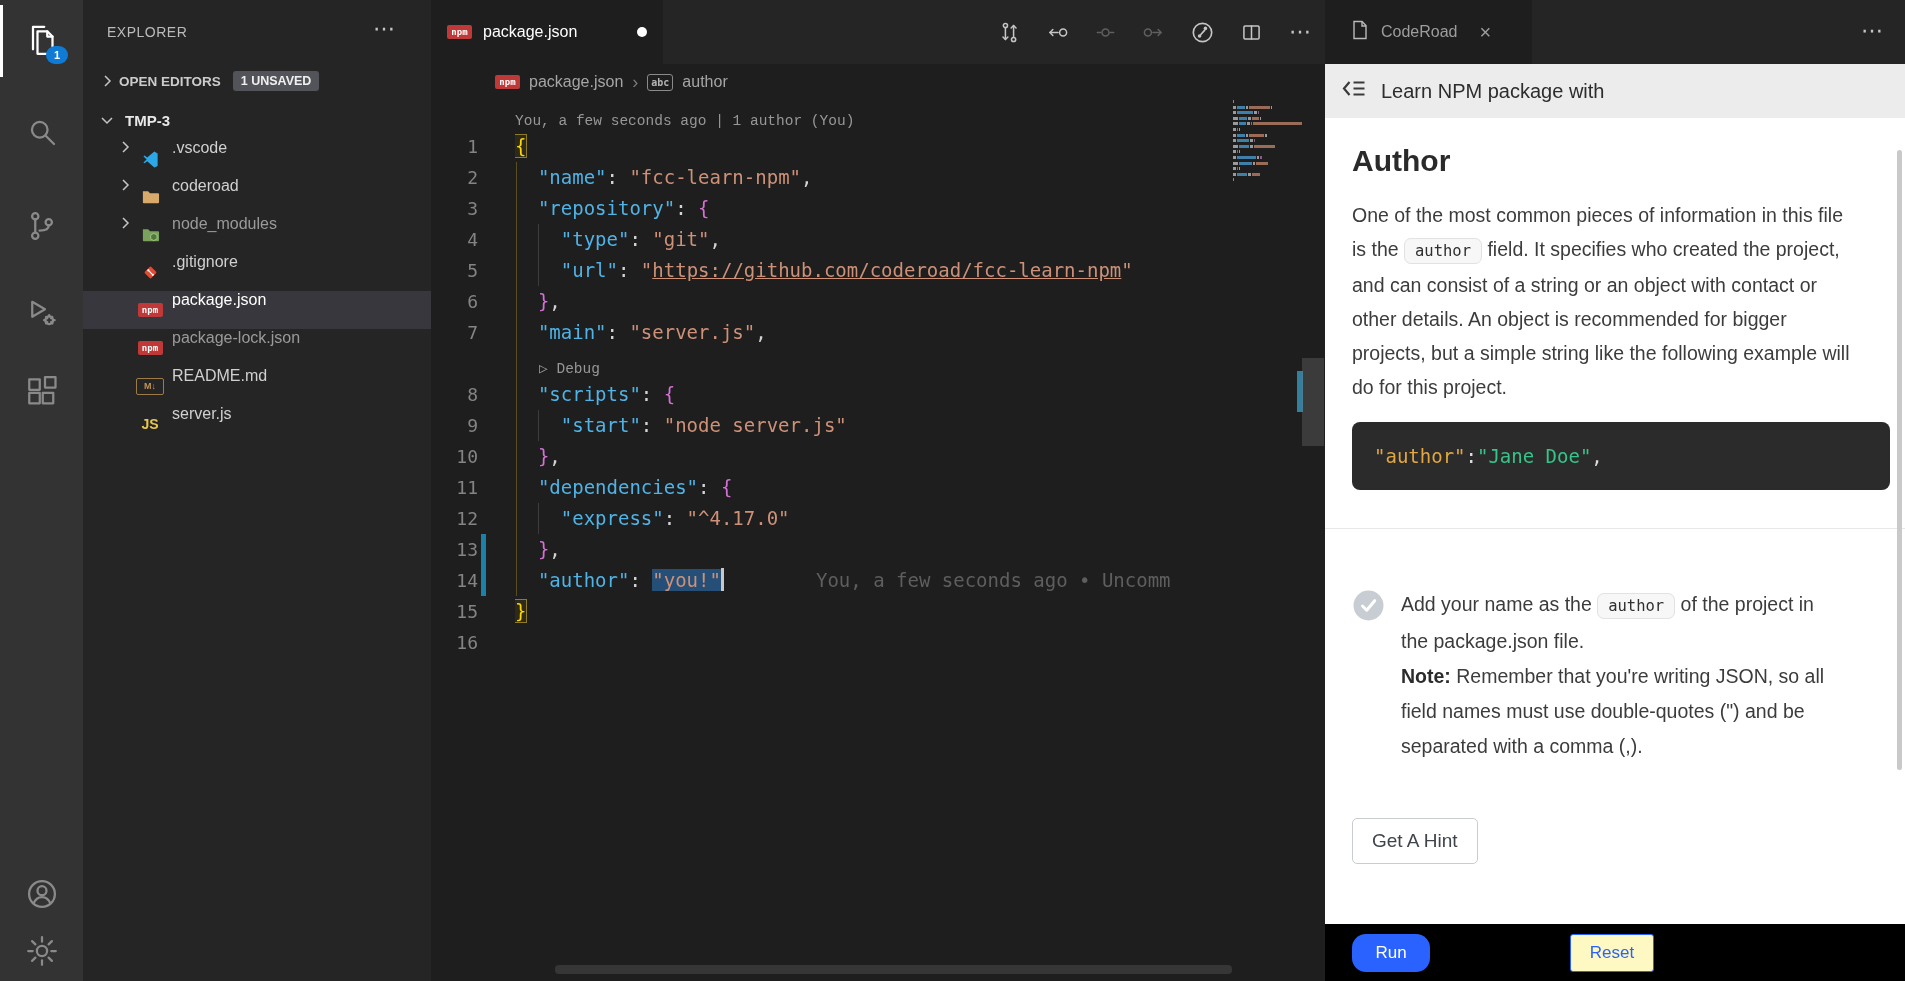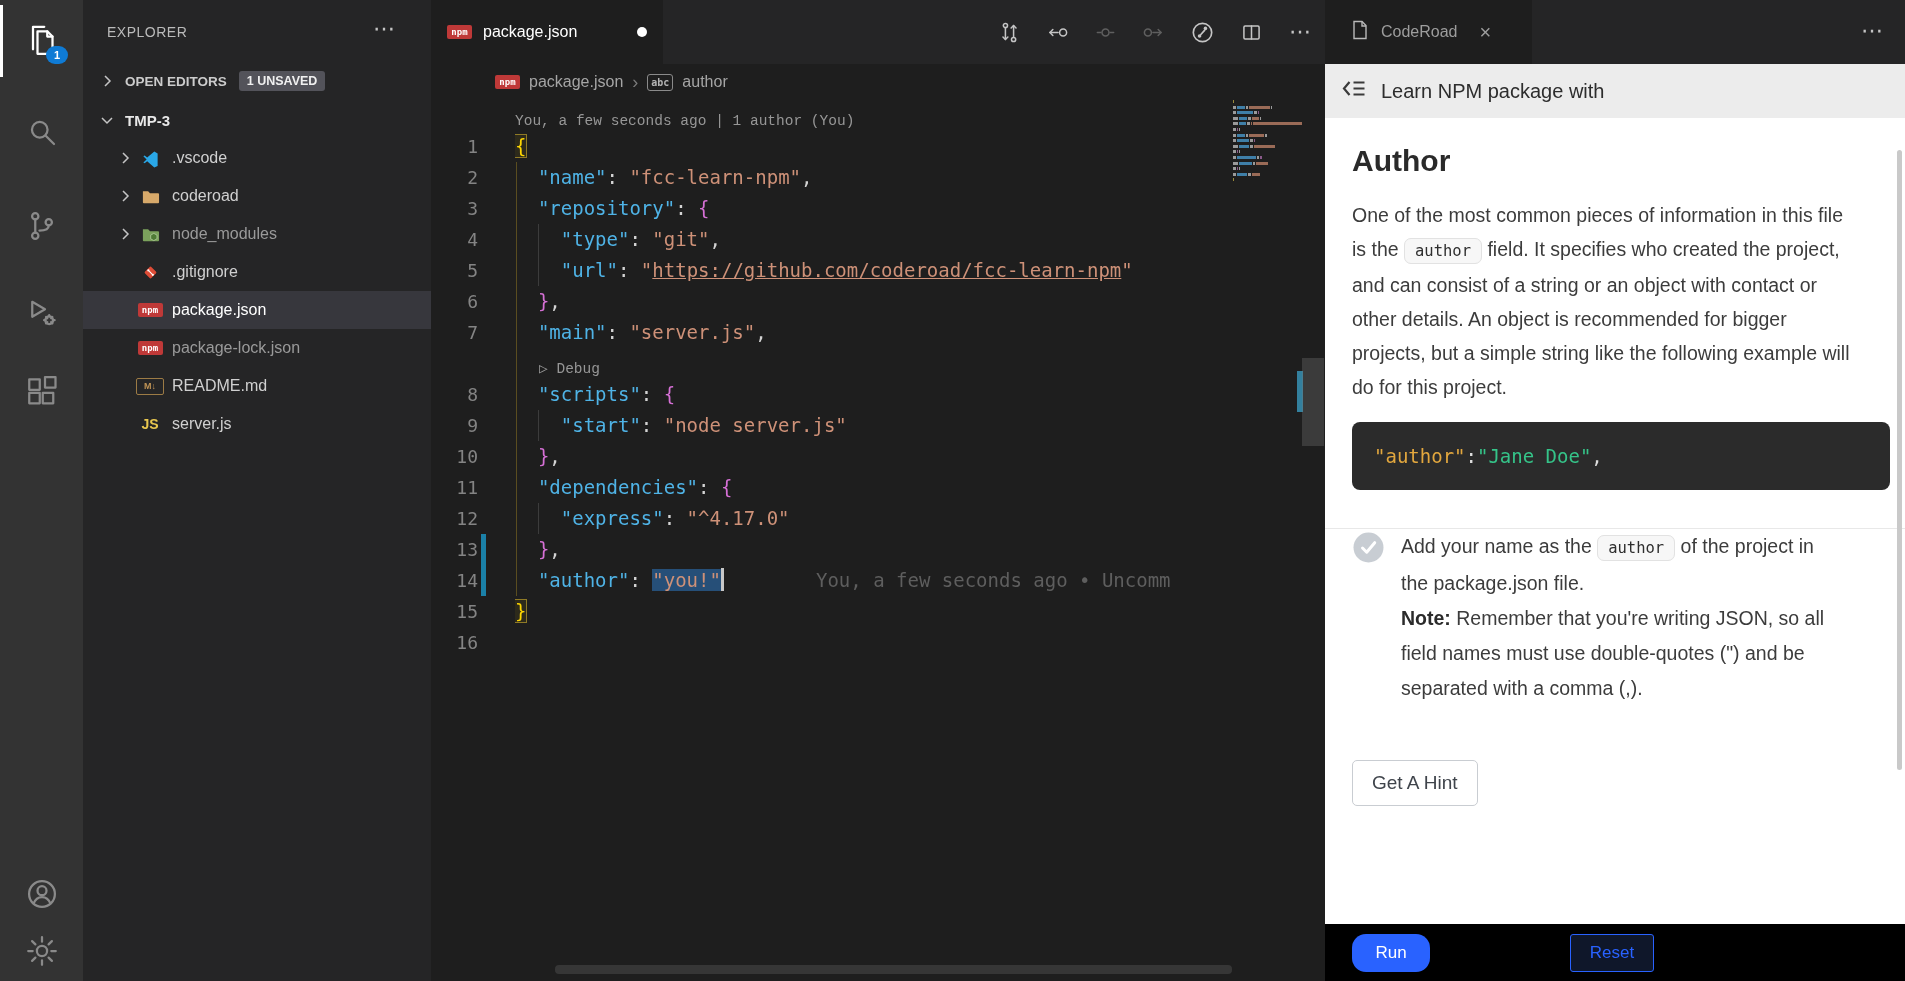--- a/index.html
+++ b/index.html
@@ -10,26 +10,26 @@
   .aicon{position:absolute;left:0;width:83px;height:72px;display:flex;align-items:center;justify-content:center;color:#8a8a8a;cursor:pointer;}
   .aicon.active{color:#fff;}
   .aicon.active::before{content:"";position:absolute;left:0;top:0;width:3px;height:100%;background:#fff;}
   .abadge{position:absolute;right:15px;bottom:13px;min-width:18px;height:18px;padding:0 2px;border-radius:10px;background:#0f7bd5;color:#fff;font-size:11px;line-height:18px;text-align:center;font-weight:700;}
 
   
   .side{position:absolute;left:83px;top:0;width:348px;height:981px;background:#252526;color:#cccccc;}
   .side-h{position:absolute;top:24px;left:24px;font-size:14px;color:#bbbbbb;letter-spacing:.5px;}
   .side-more{position:absolute;top:16px;right:36px;font-size:22px;color:#c5c5c5;cursor:pointer;}
   .oe-row{position:absolute;top:62px;left:0;right:0;height:38px;display:flex;align-items:center;padding-left:12px;cursor:pointer;}
-  .oe-label{font-weight:700;font-size:13.5px;color:#cccccc;margin-left:6px;}
+  .oe-label{font-weight:700;font-size:13.5px;color:#cccccc;}
   .oe-badge{margin-left:12px;background:#53535a;color:#f0f0f0;font-size:12.5px;font-weight:700;padding:3px 8px;border-radius:3px;}
   .root-row{position:absolute;top:101px;left:0;right:0;height:38px;display:flex;align-items:center;padding-left:12px;cursor:pointer;}
   .root-label{font-weight:700;font-size:15px;color:#e8e8e8;margin-left:6px;}
   .tree{position:absolute;top:139px;left:0;right:0;}
-  .trow{height:38px;display:flex;align-items:center;padding-left:30px;font-size:16px;color:#d0d0d0;cursor:pointer;}
+  .trow{height:38px;display:flex;padding-left:30px;font-size:16px;color:#d0d0d0;cursor:pointer;}
   .trow.sel{background:#37373d;color:#ffffff;}
   .trow.dim{color:#9a9a9a;}
   .tchev{width:24px;display:inline-flex;justify-content:center;flex:none;}
   .tico{width:26px;margin-right:9px;display:inline-flex;justify-content:center;align-items:center;flex:none;}
 
   .ico-npm{display:inline-block;width:25px;height:14px;background:#bf3938;border-radius:2px;color:#fff;font:700 9px/14px "DejaVu Sans Mono",monospace;text-align:center;}
   .ico-js{color:#e8c74f;font:700 14px/18px "Liberation Sans",sans-serif;}
   .ico-md{display:inline-block;min-width:24px;height:15px;border:1px solid #9c7b45;border-radius:2px;color:#c09456;font:700 9px/15px "Liberation Sans",sans-serif;text-align:center;padding:0 1px;}
   .ico-abc{display:inline-block;border:1px solid #8a8a8a;border-radius:3px;color:#b5b5b5;font:600 10px/15px "DejaVu Sans Mono",monospace;padding:0 3px;}
 
@@ -84,29 +84,29 @@
   .p-header{position:absolute;top:64px;left:0;right:0;height:54px;background:#ececec;display:flex;align-items:center;gap:14px;padding-left:16px;}
   .p-title{font-size:20px;color:#2d2d2d;}
   .p-body{position:absolute;top:118px;bottom:57px;left:0;right:0;background:#fff;overflow:hidden;padding:24px 30px 0 27px;}
   .p-body h1{margin:2px 0 20px;font-size:30px;color:#2a2a2a;font-weight:700;}
   .para{width:510px;font-size:19.5px;line-height:34px;color:#3c3c3c;}
   .chip{font-family:"DejaVu Sans Mono",monospace;font-size:15.5px;background:#f7f7f7;border:1px solid #e2e2e2;border-radius:7px;padding:3px 10px;color:#2f2f2f;white-space:nowrap;}
   .codeblock{margin-top:18px;width:538px;height:68px;background:#2b2b2b;border-radius:8px;display:flex;align-items:center;padding-left:22px;box-sizing:border-box;font-family:"DejaVu Sans Mono",monospace;font-size:19px;color:#dddddd;}
   .cb-key{color:#e2a73e;}
   .cb-val{color:#35c489;}
   .divider{height:1px;background:#e8e8e8;margin:38px -30px 0 -27px;}
-  .task{display:flex;gap:16px;}
+  .task{margin-top:58px;display:flex;gap:16px;}
   .task-ico{flex:none;margin-top:2px;}
   .task-text{width:440px;font-size:19.5px;line-height:35px;color:#3c3c3c;}
   .task-text b{color:#2b2b2b;}
   .hint{margin-top:54px;display:inline-block;background:#fff;border:1px solid #c9cdd2;border-radius:5px;padding:11px 19px;font-size:19px;color:#3f444b;cursor:pointer;}
   .p-scroll{position:absolute;right:3px;top:150px;width:5px;height:620px;background:#c9c9c9;border-radius:3px;cursor:pointer;}
   .p-footer{position:absolute;bottom:0;left:0;right:0;height:57px;background:#000;}
   .run-btn{position:absolute;left:27px;top:10px;width:78px;height:38px;background:#2962ff;color:#fff;border:none;border-radius:14px;font-size:17px;cursor:pointer;font-family:"Liberation Sans",sans-serif;}
-  .reset-btn{position:absolute;left:245px;top:10px;width:84px;height:38px;background:#0f172a;color:#2962ff;border:1px solid #2962ff;border-radius:3px;font-size:17px;cursor:pointer;font-family:"Liberation Sans",sans-serif;}
+  .reset-btn{position:absolute;left:245px;top:10px;width:84px;height:38px;background:#fef9c3;color:#2962ff;border:1px solid #2962ff;border-radius:3px;font-size:17px;cursor:pointer;font-family:"Liberation Sans",sans-serif;}
 </style>
 </head>
 <body>
 
 <div id="stage">
 
   <div class="abar" id="abar">
       <div class="aicon active" style="top: 5px;">
         <svg width="36" height="36" viewBox="0 0 24 24" fill="none" stroke="currentColor" stroke-width="1.5" stroke-linecap="round" stroke-linejoin="round">
           <path d="M13.5 2.5H6v15"></path>

